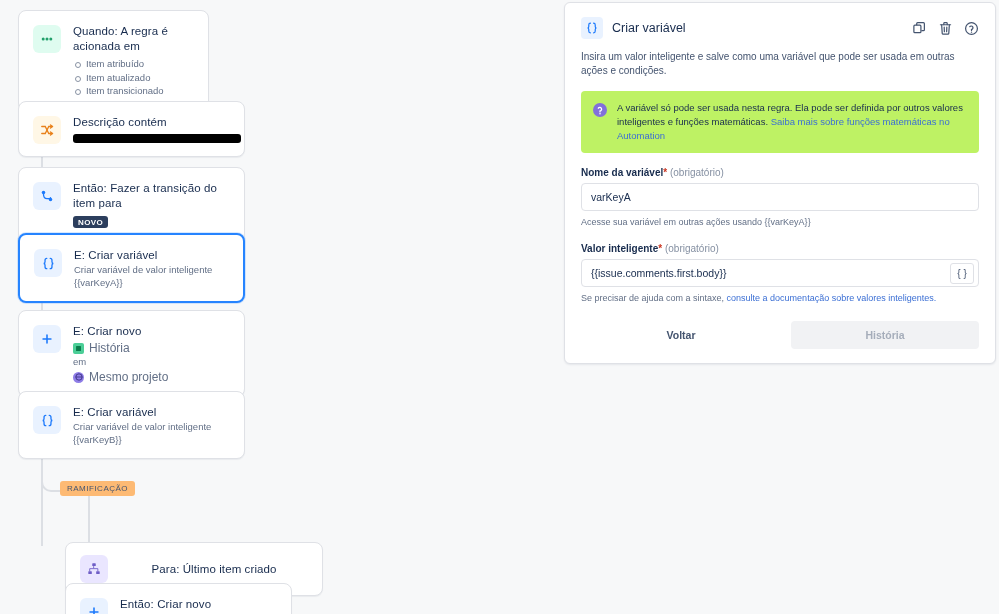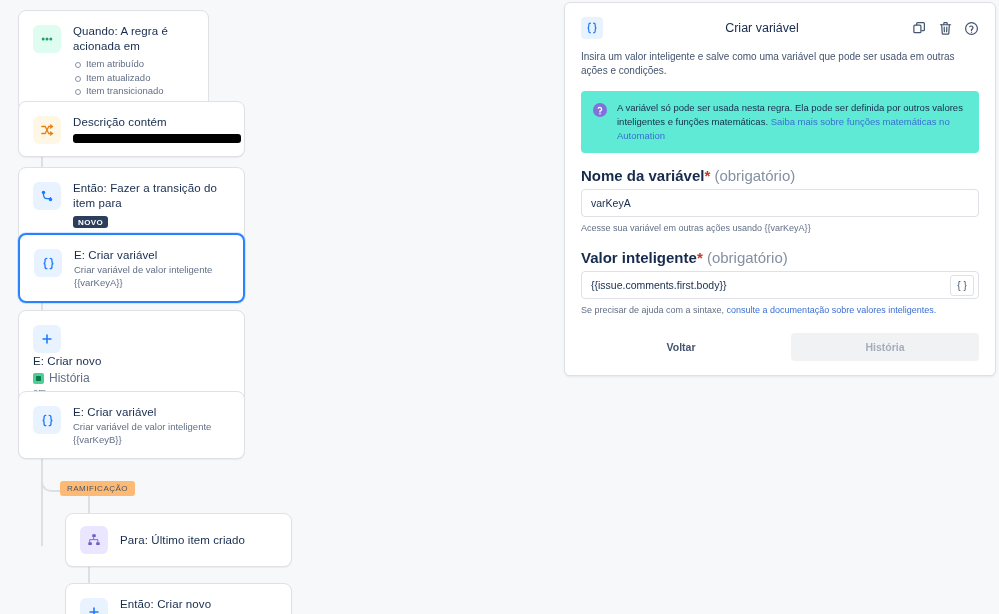--- a/index.html
+++ b/index.html
@@ -112,45 +112,45 @@
   
   .panel {
     position: absolute; left: 564px; top: 2px;
     width: 432px;
     background: #ffffff;
     border: 1px solid #dfe1e6;
     border-radius: 6px;
     box-shadow: 0 1px 2px rgba(9,30,66,0.08);
     padding: 14px 16px 0;
   }
-  .panel-head { display: flex; align-items: center; text-align: center; }
+  .panel-head { display: flex; align-items: center; }
   .panel-head-ico {
     width: 22px; height: 22px; border-radius: 4px;
     background: #e9f2ff;
     display: flex; align-items: center; justify-content: center;
     margin-right: 9px;
   }
   .panel-title { font-size: 12.5px; color: #172b4d; flex: 1 1 auto; }
   .panel-actions { display: flex; align-items: center; gap: 11px; }
   .panel-actions span { display: flex; cursor: pointer; }
   .panel-desc {
     font-size: 10px; line-height: 14px; color: #44546f;
     margin-top: 11px; max-width: 400px;
   }
   .infobox {
     display: flex; gap: 9px;
-    background: #5eead4;
+    background: #bef264;
     border-radius: 4px;
     padding: 10px 11px;
     margin-top: 13px;
   }
   .infobox-txt { font-size: 9.5px; line-height: 14px; color: #172b4d; }
   .infobox-txt a { color: #3b6fd4; text-decoration: none; }
   .field-label {
-    font-size: 15px; font-weight: bold; color: #172b4d;
+    font-size: 10px; font-weight: bold; color: #172b4d;
     margin-top: 14px; display: block;
   }
   .field-label .req { color: #ca3521; font-weight: bold; }
   .field-label .opt { color: #8590a2; font-weight: normal; }
   .input {
     width: 100%;
     border: 1px solid #dfe1e6;
     border-radius: 4px;
     background: #fff;
     font-family: "Liberation Sans", sans-serif;
@@ -260,21 +260,21 @@
           <path d="M9.8 2.5 Q11.7 2.5 11.7 4.6 L11.7 6.2 Q11.7 8 13.2 8 Q11.7 8 11.7 9.8 L11.7 11.4 Q11.7 13.5 9.8 13.5"></path>
         </svg>
       </div>
       <div class="card-body">
         <div class="card-title">E: Criar variável</div>
         <div class="card-sub">Criar variável de valor inteligente</div>
         <div class="card-sub">{{varKeyA}}</div>
       </div>
     </div>
 
-    <div class="card" style="left:18px; top:310px; width:227px;flex-direction:column;">
+    <div class="card" style="left:18px; top:310px; width:227px;">
       <div class="card-ico ico-blue">
         <svg width="14" height="14" viewBox="0 0 16 16" stroke="#1d7afc" stroke-width="1.8" stroke-linecap="round">
           <path d="M8 3.5 L8 12.5"></path>
             <path d="M3.5 8 L12.5 8"></path>
         </svg>
       </div>
       <div class="card-body">
         <div class="card-title">E: Criar novo</div>
         <div class="entity-row">
           <span class="entity-ico" style="background:#4bce97; display:inline-flex; align-items:center; justify-content:center;">
@@ -306,21 +306,21 @@
       </div>
       <div class="card-body">
         <div class="card-title">E: Criar variável</div>
         <div class="card-sub">Criar variável de valor inteligente</div>
         <div class="card-sub">{{varKeyB}}</div>
       </div>
     </div>
 
     <div class="chip-branch" style="left:60px; top:481px;">RAMIFICAÇÃO</div>
 
-    <div class="card" style="left:65px; top:513px; width:227px; align-items:center;">
+    <div class="card" style="left:65px; top:542px; width:258px; align-items:center;text-align:center;">
       <div class="card-ico ico-purple" style="margin-top:0;">
         <svg width="14" height="14" viewBox="0 0 16 16" fill="#6e5dc6">
           <rect x="6" y="1.5" width="4" height="3.2" rx="0.7"></rect>
           <rect x="1.5" y="10.5" width="4" height="3.2" rx="0.7"></rect>
           <rect x="10.5" y="10.5" width="4" height="3.2" rx="0.7"></rect>
           <path d="M7.6 4.7 L7.6 7.6 L3.1 7.6 L3.1 10.5 M12.4 10.5 L12.4 7.6 L7.6 7.6" stroke="#6e5dc6" stroke-width="1" fill="none"></path>
         </svg>
       </div>
       <div class="card-body">
         <div class="card-title">Para: Último item criado</div>

